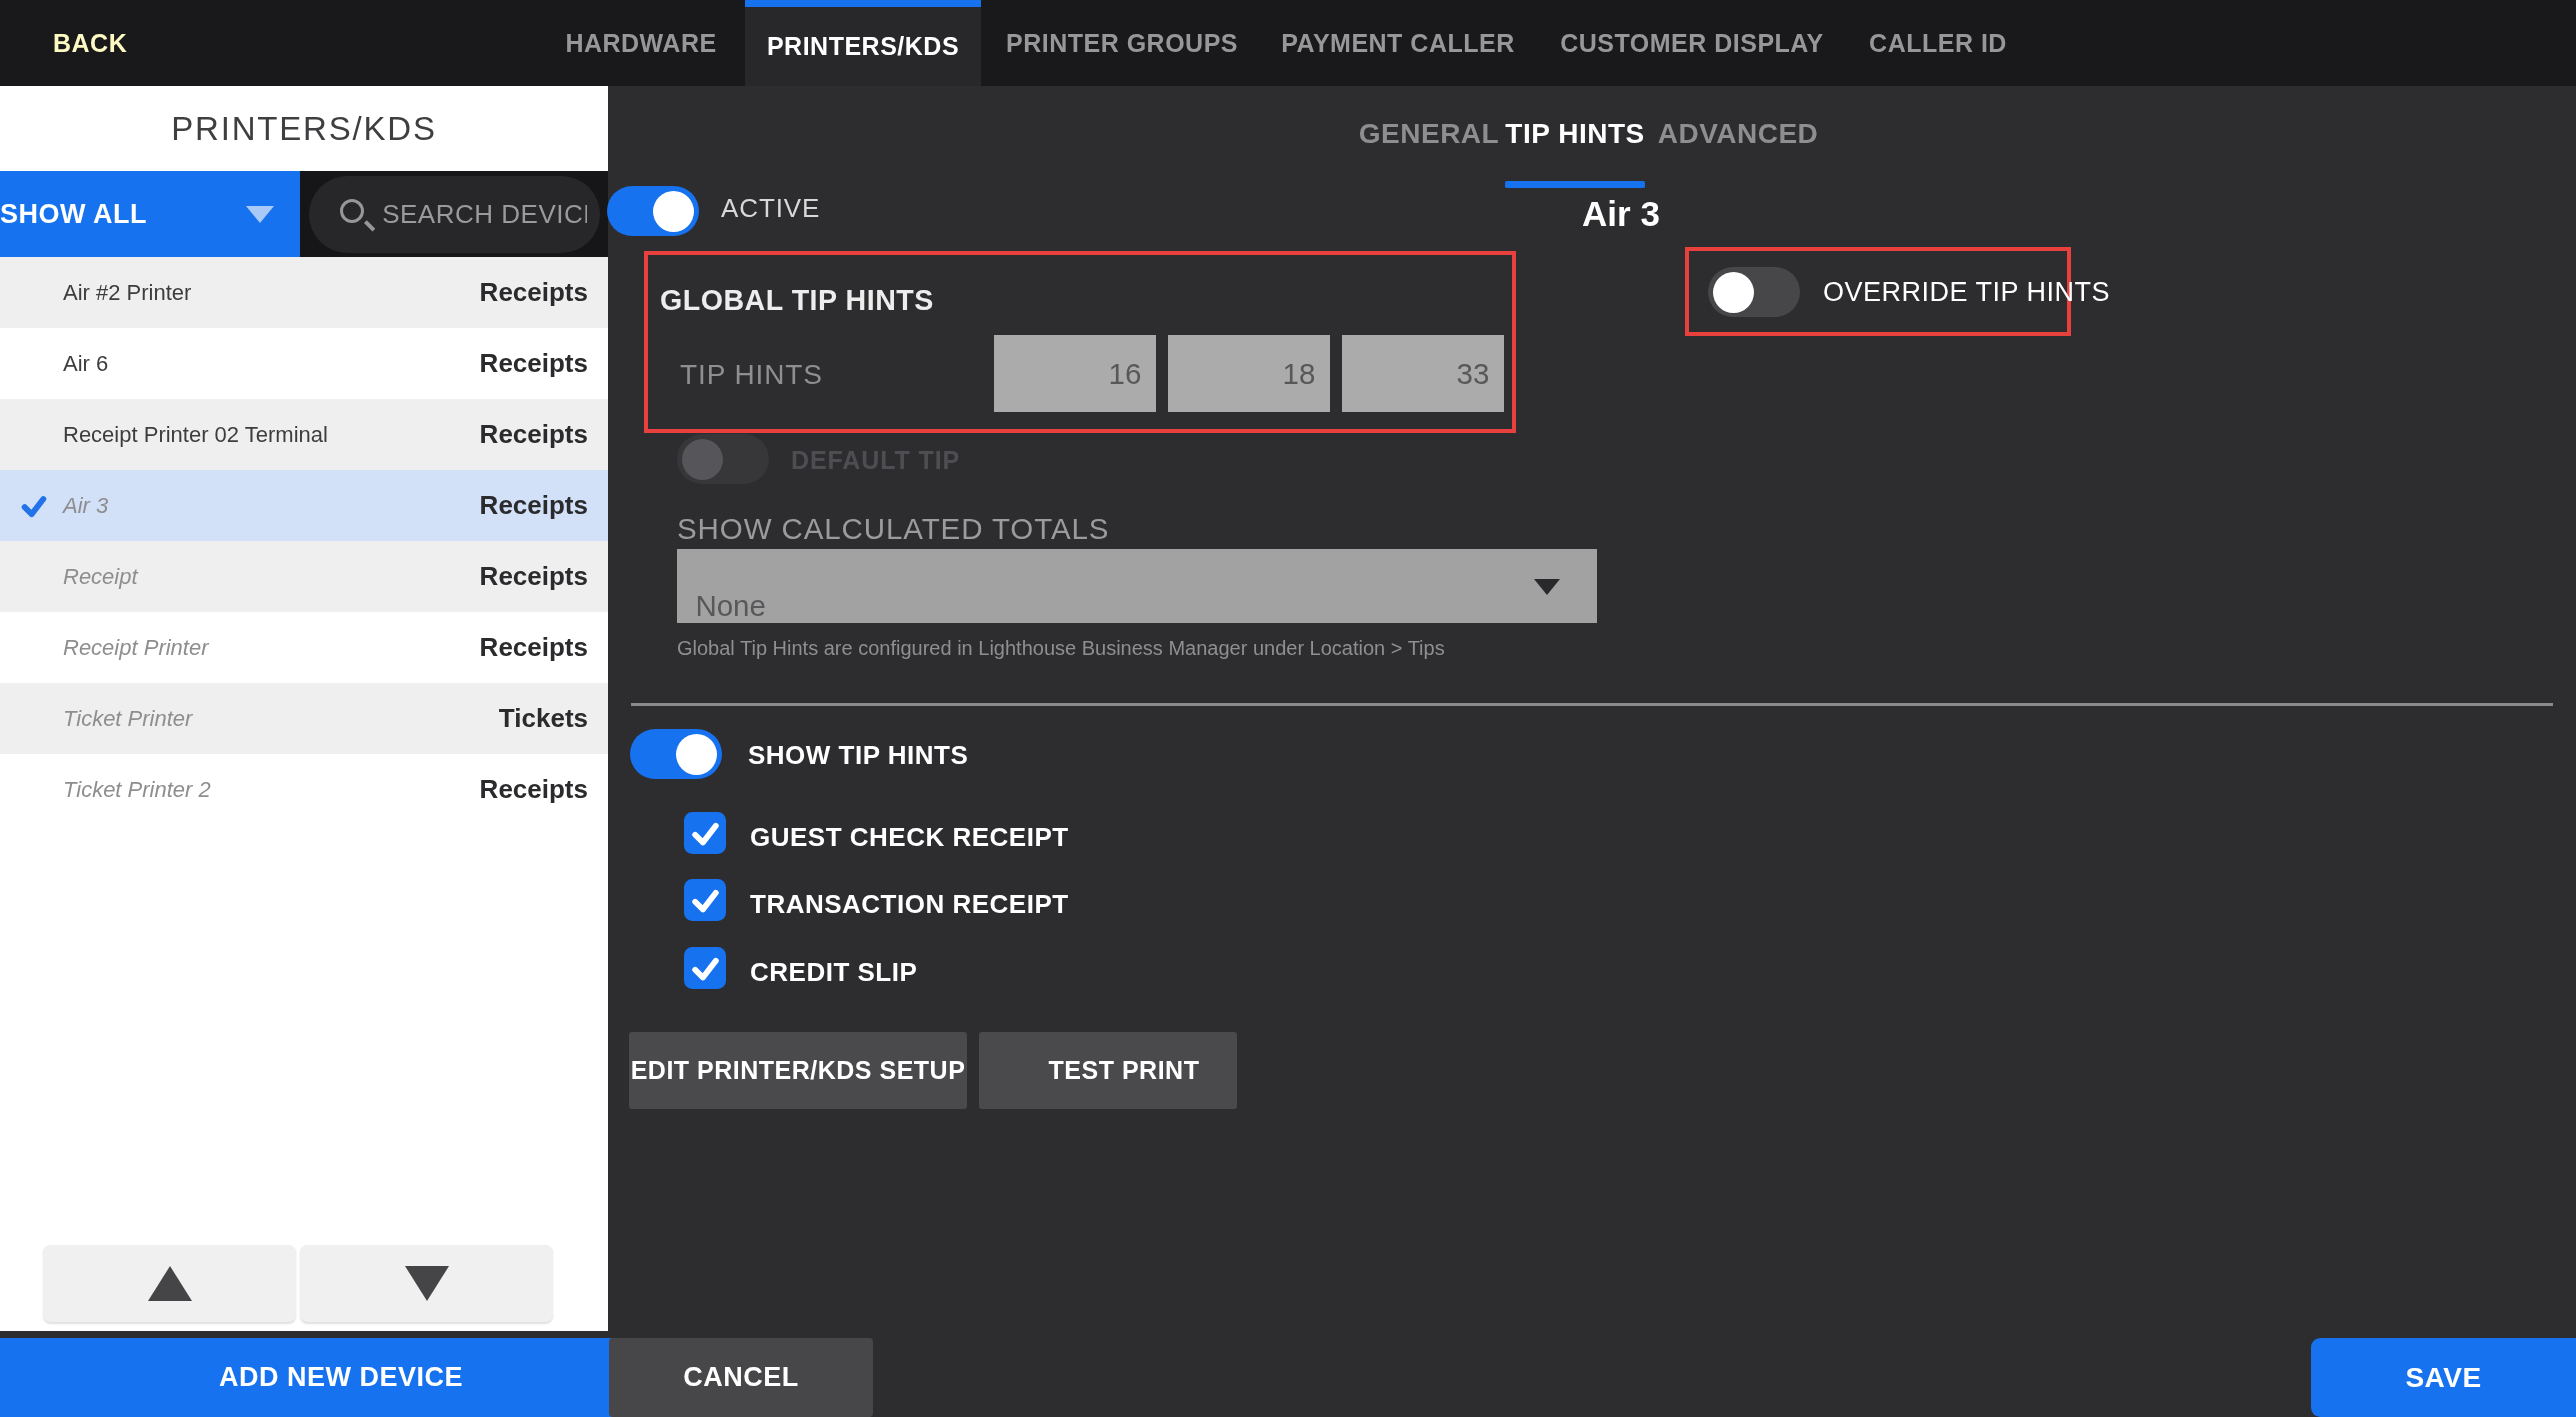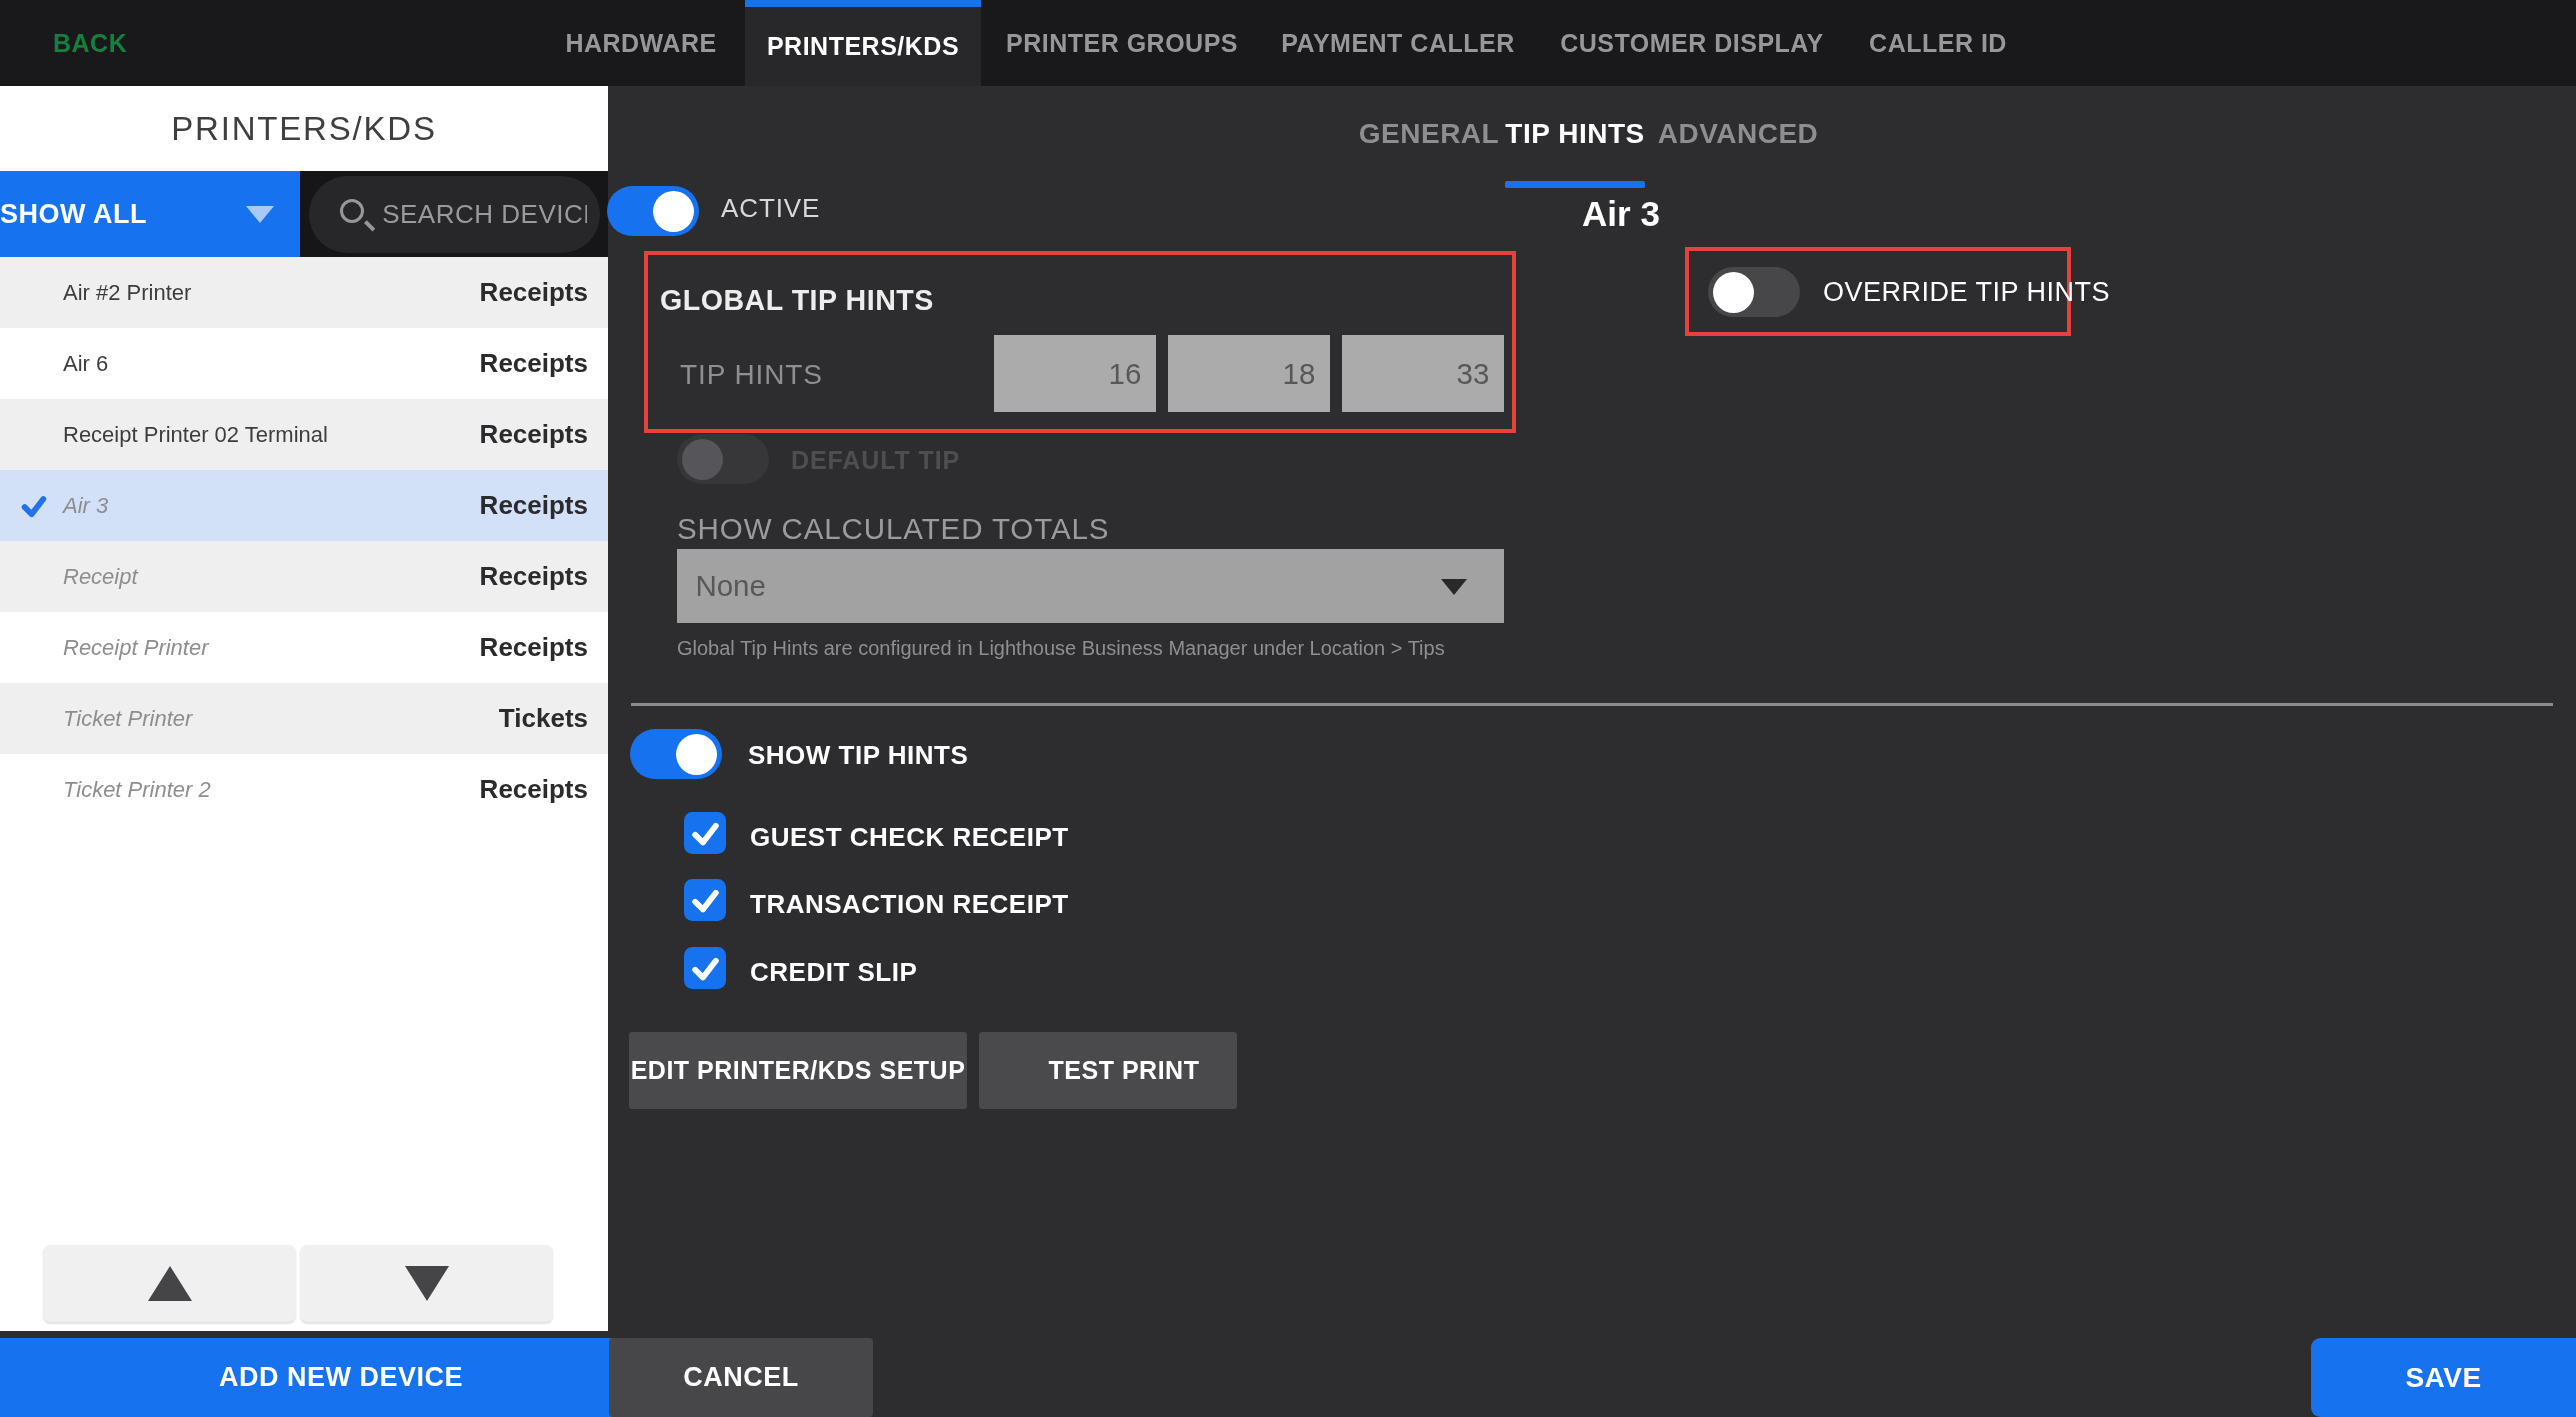--- a/index.html
+++ b/index.html
@@ -3,21 +3,21 @@
 <meta charset="utf-8">
 <style>
   * { margin:0; padding:0; box-sizing:border-box; }
   html,body { width:2576px; height:1417px; overflow:hidden; }
   body { font-family:"Liberation Sans", sans-serif; background:#2d2d2f; }
   #app { position:relative; width:2576px; height:1417px; background:#2d2d2f; }
 
   
   .topbar { position:absolute; left:0; top:0; width:2576px; height:86px; background:#19191b; }
   .back-btn { position:absolute; left:53px; top:0; height:86px; display:flex; align-items:center;
-              color:#15803d; font-size:25px; font-weight:bold; letter-spacing:0.5px; cursor:pointer; }
+              color:#fef9c3; font-size:25px; font-weight:bold; letter-spacing:0.5px; cursor:pointer; }
   .top-tab { position:absolute; top:0; height:86px; display:flex; align-items:center; justify-content:center;
              color:#97979a; font-size:25px; font-weight:bold; letter-spacing:0.5px; cursor:pointer; transform:translateX(-50%); }
   .top-tab.active-block { transform:none; background:#28282b; border-top:7.4px solid #1672ee; color:#fff; }
 
   
   .sidebar { position:absolute; left:0; top:86px; width:608px; height:1244px; background:#fff; }
   .sidebar-title { position:absolute; left:0; top:0; width:608px; height:85px; background:#fff;
                    display:flex; align-items:center; justify-content:center;
                    color:#3f3f41; font-size:33px; letter-spacing:1.8px; }
   .filter-row { position:absolute; left:0; top:85px; width:608px; height:86px; }
@@ -96,22 +96,22 @@
   .tip-hints-label { position:absolute; left:680px; top:359px; color:#8f8f91; font-size:28px; letter-spacing:0.9px; }
   .tip-box { position:absolute; top:335px; width:162px; height:77px; background:#ababab;
              display:flex; align-items:center; justify-content:flex-end; padding-right:14.7px;
              color:#58585a; font-size:29.5px; }
   .tip-box.b0 { left:994px; } .tip-box.b1 { left:1168px; } .tip-box.b2 { left:1342px; }
 
   .override-label { position:absolute; left:1823px; top:277px; color:#fff; font-size:27px; letter-spacing:0.5px; }
   .default-tip-label { position:absolute; left:791px; top:446px; color:#4e4e52; font-size:25px; font-weight:bold; letter-spacing:0.9px; }
 
   .totals-label { position:absolute; left:677px; top:512px; color:#9b9b9d; font-size:29.5px; letter-spacing:0.9px; }
-  .dropdown { position:absolute; left:677px; top:549px; width:827px; height:74px; background:#a2a2a3;
-              display:flex; align-items:center; cursor:pointer; }
+  .dropdown { position:absolute; left:677px; top:549px; width:920px; height:74px; background:#a2a2a3;
+              display:flex; align-items:flex-end; cursor:pointer; }
   .dropdown-value { margin-left:18.4px; color:#58585a; font-size:29.5px; }
   .dropdown-caret { position:absolute; right:37px; top:29.5px; width:0; height:0;
                     border-left:13px solid transparent; border-right:13px solid transparent;
                     border-top:16.6px solid #29292b; }
   .helper-text { position:absolute; left:677px; top:637px; color:#8f8f91; font-size:20px; }
 
   .divider { position:absolute; left:631px; top:703px; width:1922px; height:2.8px; background:#8a8a8a; }
 
   .show-th-label { position:absolute; left:748px; top:740px; color:#fff; font-size:26px; font-weight:bold; letter-spacing:0.5px; }
   .checkbox { position:absolute; left:684px; width:42px; height:42px; background:#1672ee; border-radius:8.3px;

